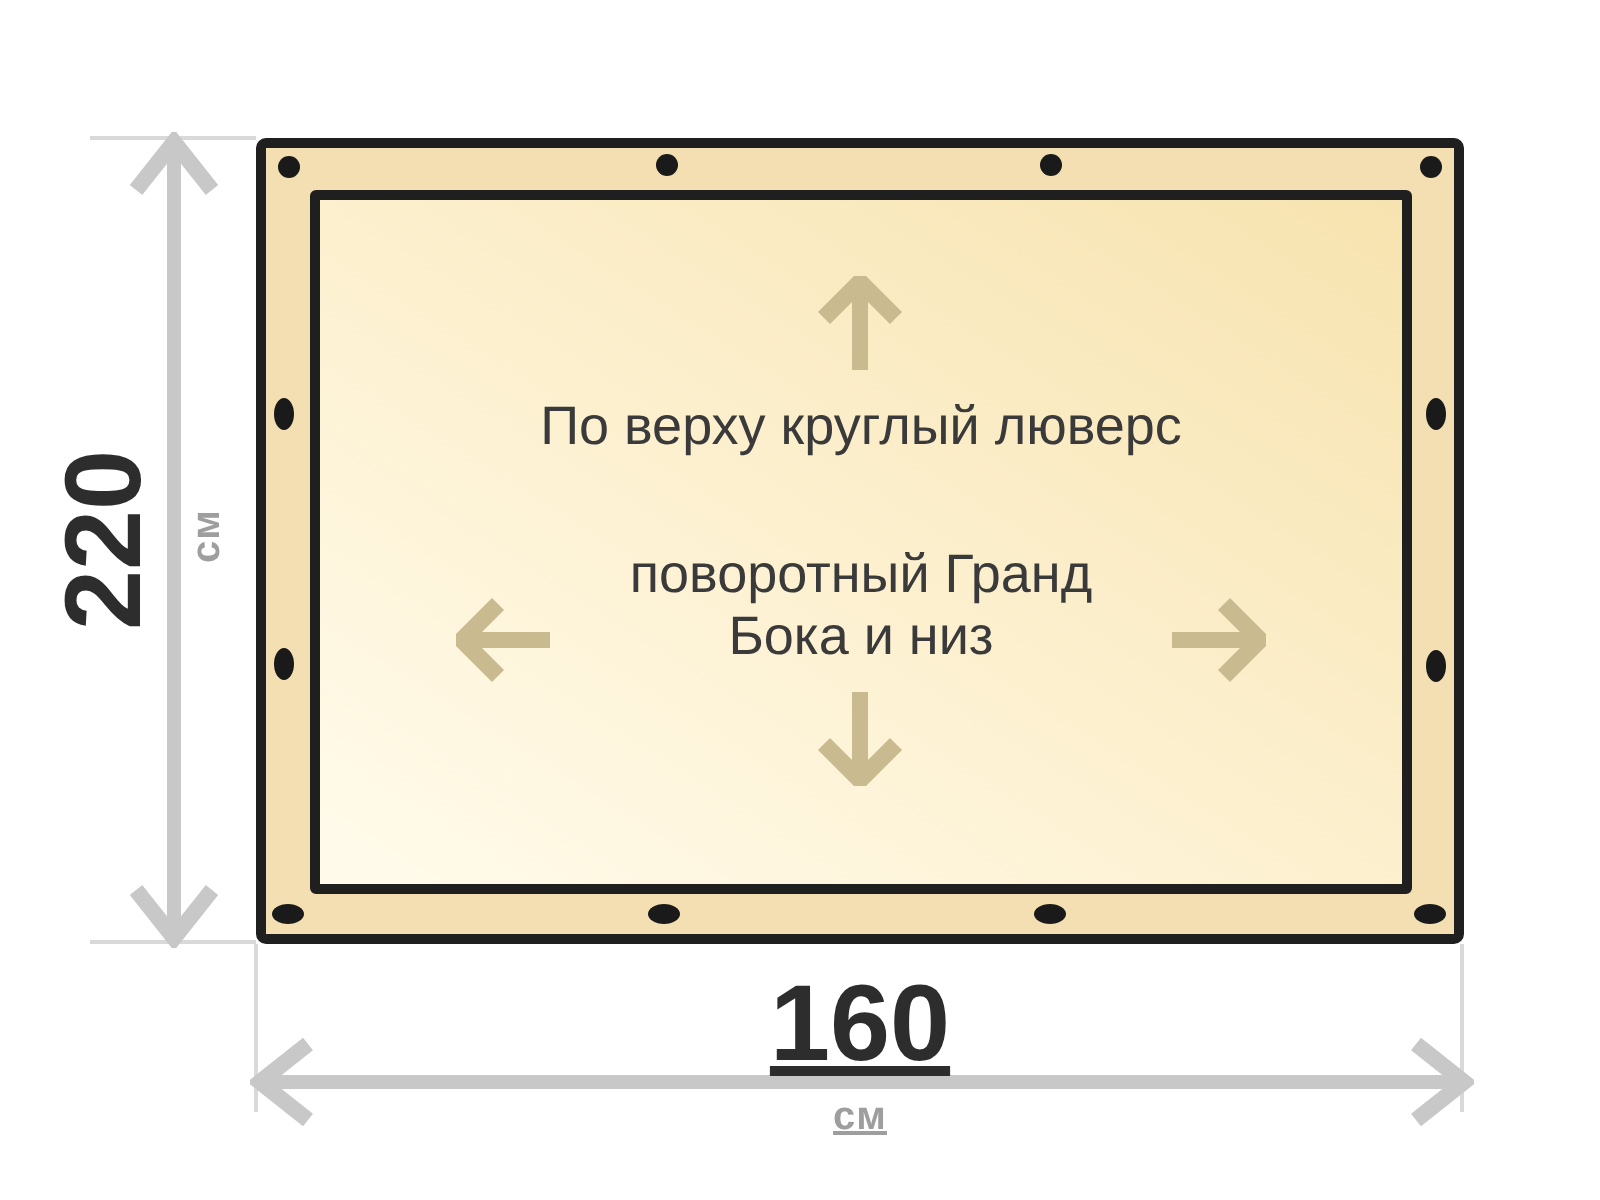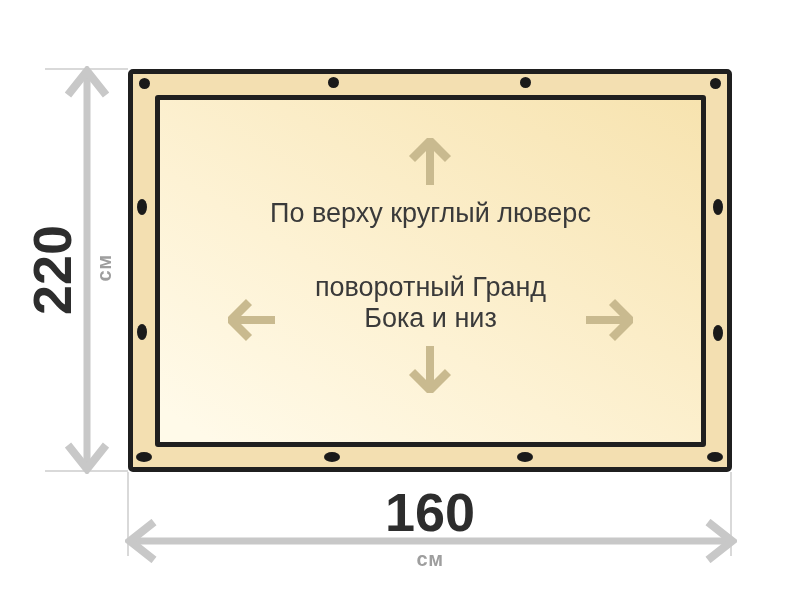--- a/index.html
+++ b/index.html
@@ -48,21 +48,21 @@
   .dim{position:absolute;}
 
   
   .dim-value{
     position:absolute;color:#2d2d2d;font-weight:700;font-size:54px;white-space:nowrap;
   }
   .dim-unit{
     position:absolute;color:#9e9e9e;font-weight:700;font-size:20px;white-space:nowrap;
     letter-spacing:0.5px;
   }
-  .v-center{transform:translate(-50%,-50%);}
+  .v-center{transform:translate(-50%,-50%);text-decoration:underline;}
   .v-rot{transform:translate(-50%,-50%) rotate(-90deg);}
 </style>
 </head>
 <body>
 
 <div class="canvas">
 
   <div class="ext-line" style="left:45px;top:68px;width:83px;height:2px;"></div>
   <div class="ext-line" style="left:45px;top:470px;width:83px;height:2px;"></div>
   <div class="ext-line" style="left:127px;top:472px;width:2px;height:84px;"></div>

